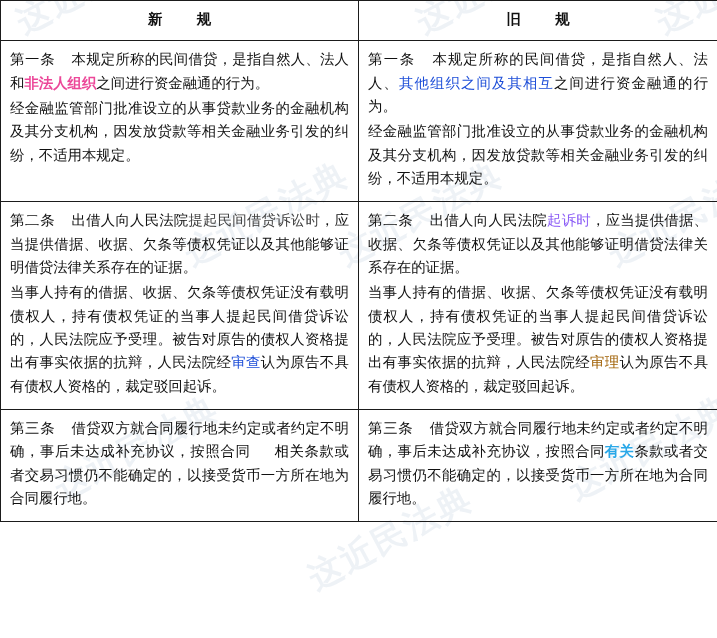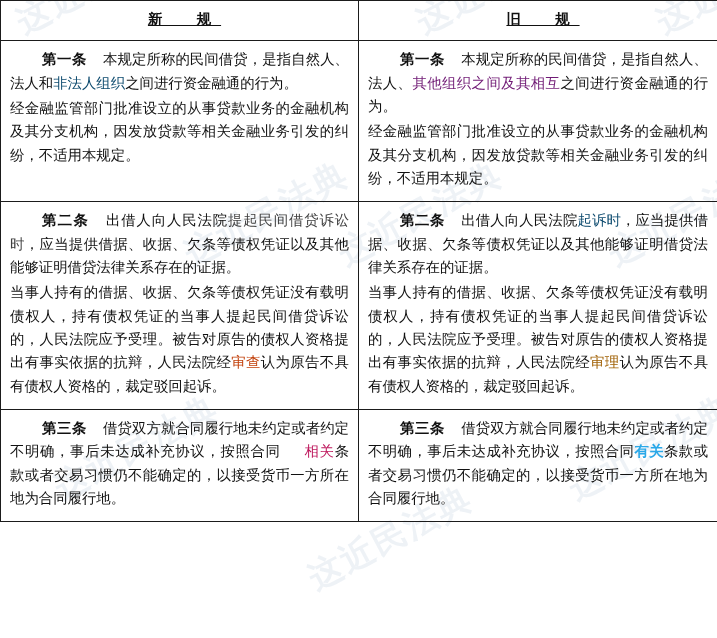--- a/index.html
+++ b/index.html
@@ -53,32 +53,30 @@
   .col-left { width: 358px; }
   .col-right { width: 359px; }
 
   .header-cell {
     text-align: center;
     font-weight: bold;
     font-size: 15.5px;
     padding: 5px 0 6px 0;
     letter-spacing: 10px;
     text-indent: 10px;
-    text-decoration: underline;
   }
 
   p.para {
     margin: 0 0 2px 0;
     text-align: justify;
     text-justify: inter-ideograph;
   }
   .art-no {
-    font-weight: bold;
+    font-weight: normal;
     letter-spacing: 0.5px;
-    margin-left: 32px;
   }
   .gap {
     display: inline-block;
     width: 16px;
   }
   .hl {
     color: #2aa8e8;
   }
 </style>
 </head>
@@ -103,40 +101,40 @@
   </colgroup>
   <thead>
     <tr>
       <th class="header-cell">新　规</th>
       <th class="header-cell">旧　规</th>
     </tr>
   </thead>
   <tbody id="table-body">
       <tr>
         <td class="col-left">
-          <p class="para"><span class="art-no">第一条</span><span class="gap"></span><span>本规定所称的民间借贷，是指自然人、法人和</span><span class="hl" style="color: #0c4a6e;">非法人组织</span><span>之间进行资金融通的行为。</span></p>
+          <p class="para"><span class="art-no">第一条</span><span class="gap"></span><span>本规定所称的民间借贷，是指自然人、法人和</span><span class="hl" style="color: #ec4899; font-weight: bold;">非法人组织</span><span>之间进行资金融通的行为。</span></p>
           <p class="para"><span>经金融监管部门批准设立的从事贷款业务的金融机构及其分支机构，因发放贷款等相关金融业务引发的纠纷，不适用本规定。</span></p>
         </td>
         <td class="col-right">
-          <p class="para"><span class="art-no">第一条</span><span class="gap"></span><span>本规定所称的民间借贷，是指自然人、法人、</span><span class="hl" style="color: #701a75;">其他组织之间及其相互</span><span>之间进行资金融通的行为。</span></p>
+          <p class="para"><span class="art-no">第一条</span><span class="gap"></span><span>本规定所称的民间借贷，是指自然人、法人、</span><span class="hl" style="color: #1d4ed8;">其他组织之间及其相互</span><span>之间进行资金融通的行为。</span></p>
           <p class="para"><span>经金融监管部门批准设立的从事贷款业务的金融机构及其分支机构，因发放贷款等相关金融业务引发的纠纷，不适用本规定。</span></p>
         </td>
       </tr>
       <tr>
         <td class="col-left">
           <p class="para"><span class="art-no">第二条</span><span class="gap"></span><span>出借人向人民法院</span><span class="hl" style="color: #404040;">提起民间借贷诉讼时</span><span>，应当提供借据、收据、欠条等债权凭证以及其他能够证明借贷法律关系存在的证据。</span></p>
-          <p class="para"><span>当事人持有的借据、收据、欠条等债权凭证没有载明债权人，持有债权凭证的当事人提起民间借贷诉讼的，人民法院应予受理。被告对原告的债权人资格提出有事实依据的抗辩，人民法院经</span><span class="hl" style="color: #c2410c;">审查</span><span>认为原告不具有债权人资格的，裁定驳回起诉。</span></p>
+          <p class="para"><span>当事人持有的借据、收据、欠条等债权凭证没有载明债权人，持有债权凭证的当事人提起民间借贷诉讼的，人民法院应予受理。被告对原告的债权人资格提出有事实依据的抗辩，人民法院经</span><span class="hl" style="color: #1d4ed8;">审查</span><span>认为原告不具有债权人资格的，裁定驳回起诉。</span></p>
         </td>
         <td class="col-right">
-          <p class="para"><span class="art-no">第二条</span><span class="gap"></span><span>出借人向人民法院</span><span class="hl" style="color: #0c4a6e;">起诉时</span><span>，应当提供借据、收据、欠条等债权凭证以及其他能够证明借贷法律关系存在的证据。</span></p>
+          <p class="para"><span class="art-no">第二条</span><span class="gap"></span><span>出借人向人民法院</span><span class="hl" style="color: #8b5cf6;">起诉时</span><span>，应当提供借据、收据、欠条等债权凭证以及其他能够证明借贷法律关系存在的证据。</span></p>
           <p class="para"><span>当事人持有的借据、收据、欠条等债权凭证没有载明债权人，持有债权凭证的当事人提起民间借贷诉讼的，人民法院应予受理。被告对原告的债权人资格提出有事实依据的抗辩，人民法院经</span><span class="hl" style="color: #a16207;">审理</span><span>认为原告不具有债权人资格的，裁定驳回起诉。</span></p>
         </td>
       </tr>
       <tr>
         <td class="col-left">
-          <p class="para"><span class="art-no">第三条</span><span class="gap"></span><span>借贷双方就合同履行地未约定或者约定不明确，事后未达成补充协议，按照合同</span><span class="hl" style="color: #be185d; padding-left: 24px;">相关</span><span>条款或者交易习惯仍不能确定的，以接受货币一方所在地为合同履行地。</span></p>
+          <p class="para"><span class="art-no">第三条</span><span class="gap"></span><span>借贷双方就合同履行地未约定或者约定不明确，事后未达成补充协议，按照合同</span><span class="hl" style="color: #000000; padding-left: 24px;">相关</span><span>条款或者交易习惯仍不能确定的，以接受货币一方所在地为合同履行地。</span></p>
         </td>
         <td class="col-right">
           <p class="para"><span class="art-no">第三条</span><span class="gap"></span><span>借贷双方就合同履行地未约定或者约定不明确，事后未达成补充协议，按照合同</span><span class="hl" style="color: rgb(42, 168, 232); font-weight: bold;">有关</span><span>条款或者交易习惯仍不能确定的，以接受货币一方所在地为合同履行地。</span></p>
         </td>
       </tr>
     </tbody>
 </table>
 
 </body></html>

